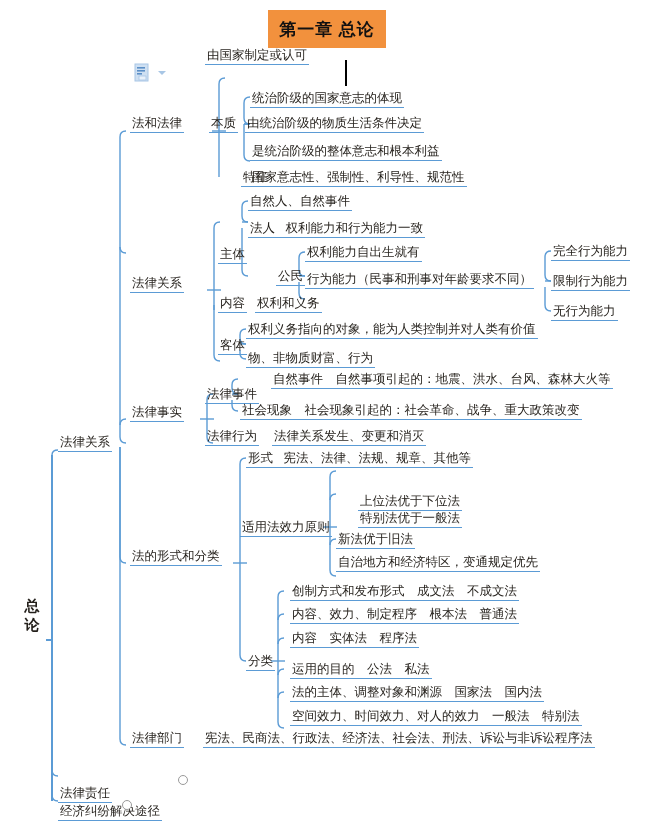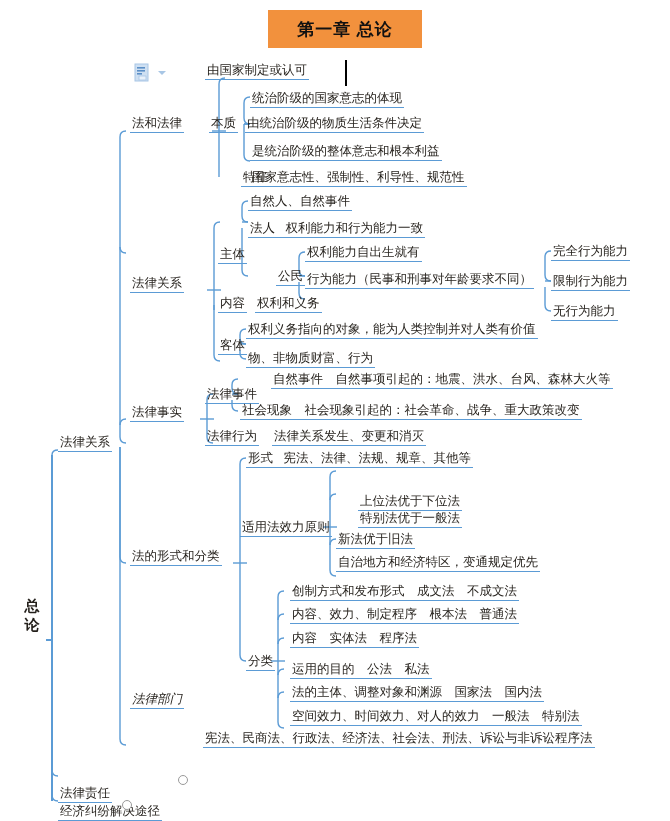--- a/index.html
+++ b/index.html
@@ -26,21 +26,21 @@
     width: 670px;
     height: 821px;
     pointer-events: none;
   }
 
   
   .title-banner {
     position: absolute;
     left: 268px;
     top: 10px;
-    width: 154px;
+    width: 118px;
     height: 38px;
     background: #f2913d;
     display: flex;
     align-items: center;
     justify-content: center;
   }
   .title-banner span {
     font-size: 17px;
     font-weight: bold;
     color: #111111;
@@ -237,21 +237,21 @@
   <div class="node ul" style="left:58px; top:435px;">法律关系</div>
 
   <div class="node ul" style="left:58px; top:804px;">经济纠纷解决途径</div>
   <div class="collapse-dot" style="left:178px; top:775px;"></div>
 
   <div class="node ul" style="left:58px; top:786px;">法律责任</div>
   <div class="collapse-dot" style="left:122px; top:800px;"></div>
 
   <div class="node ul" style="left:130px; top:116px;">法和法律</div>
 
-  <div class="node ul" style="left:205px; top:63px;text-align:right;">由国家制定或认可</div>
+  <div class="node ul" style="left:205px; top:48px;text-align:right;">由国家制定或认可</div>
 
   <div class="node ul" style="left:209px; top:116px;">本质</div>
 
   <div class="node ul" style="left:250px; top:91px;">统治阶级的国家意志的体现</div>
   <div class="node ul" style="left:245px; top:116px;">由统治阶级的物质生活条件决定</div>
   <div class="node ul" style="left:250px; top:144px;">是统治阶级的整体意志和根本利益</div>
 
   <div class="node ul" style="left:209px; top:170px;margin-left:32px;">特征</div>
   <div class="node ul" style="left:250px; top:170px;">国家意志性、强制性、利导性、规范性</div>
 
@@ -301,16 +301,16 @@
 
   <div class="node ul" style="left:246px; top:654px;">分类</div>
 
   <div class="node ul" style="left:290px; top:584px;text-align:right;">创制方式和发布形式　成文法　不成文法</div>
   <div class="node ul" style="left:290px; top:607px;">内容、效力、制定程序　根本法　普通法</div>
   <div class="node ul" style="left:290px; top:631px;">内容　实体法　程序法</div>
   <div class="node ul" style="left:290px; top:662px;">运用的目的　公法　私法</div>
   <div class="node ul" style="left:290px; top:685px;">法的主体、调整对象和渊源　国家法　国内法</div>
   <div class="node ul" style="left:290px; top:709px;">空间效力、时间效力、对人的效力　一般法　特别法</div>
 
-  <div class="node ul" style="left:130px; top:692px;font-style:italic;">法律部门</div>
+  <div class="node ul" style="left:130px; top:731px;">法律部门</div>
   <div class="node ul" style="left:203px; top:731px;">宪法、民商法、行政法、经济法、社会法、刑法、诉讼与非诉讼程序法</div>
 
 </div>
 
 </body></html>

